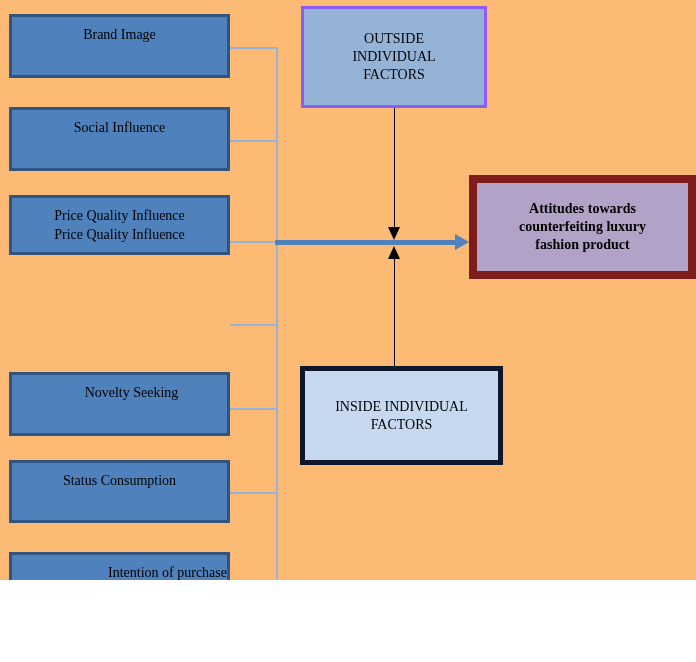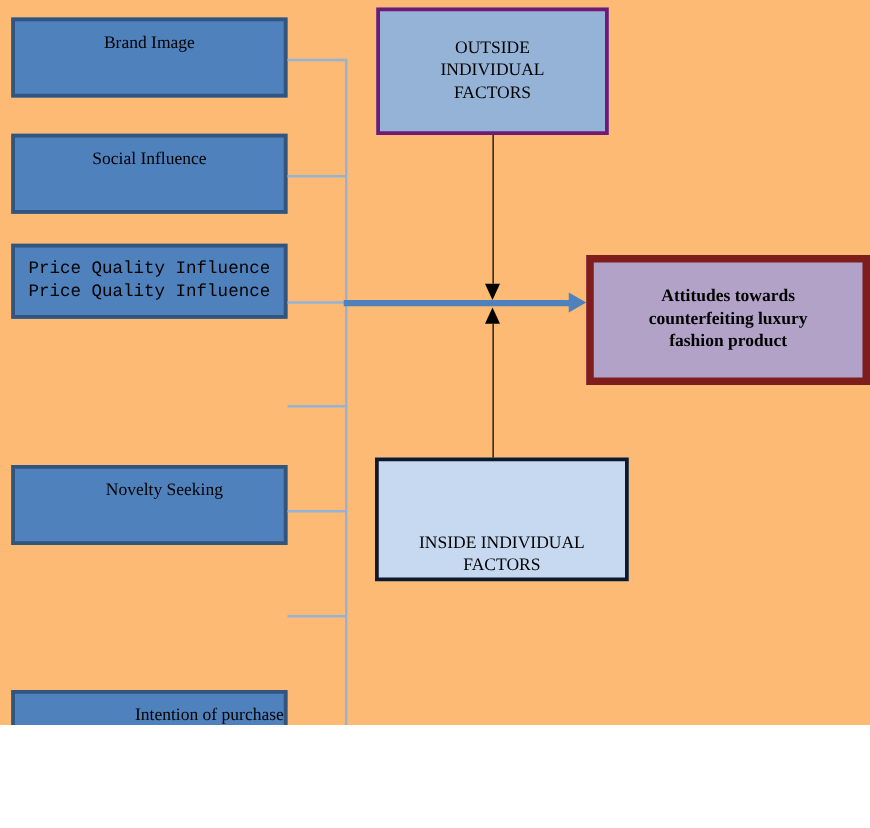--- a/index.html
+++ b/index.html
@@ -10,47 +10,47 @@
   .lbl{white-space:pre-line;}
   
   .lbox{
     position:absolute;left:9px;width:221px;box-sizing:border-box;
     background:#4F81BD;border:3px solid #31557F;
     display:flex;justify-content:center;align-items:flex-start;
     padding-top:8px;font-size:14px;line-height:19px;text-align:center;
   }
   .b1{top:14px;height:64px;}
   .b2{top:107px;height:64px;}
-  .b3{top:195px;height:60px;font-family:Liberation Mono, monospace;}
+  .b3{top:195px;height:60px;}
   .b4{top:295px;height:58px;}
   .b5{top:372px;height:64px;padding-left:24px;}
   .b6{top:460px;height:63px;}
   .b7{top:552px;height:101px;justify-content:flex-end;}
   
   .stub{position:absolute;left:230px;width:47px;height:2px;background:#95B3D7;}
   .s1{top:47px;}.s2{top:140px;}.s3{top:241px;}.s4{top:324px;}
   .s5{top:408px;}.s6{top:492px;}.s7{top:618px;}
   .vlight{position:absolute;left:276px;top:47px;width:2px;height:576px;background:#95B3D7;}
   
   .obox{
     position:absolute;left:301px;top:6px;width:186px;height:102px;box-sizing:border-box;
-    background:#95B3D7;border:3px solid #701a75;
+    background:#95B3D7;border:3px solid #8b5cf6;
     display:flex;align-items:center;justify-content:center;
     font-size:14px;line-height:18px;text-align:center;
   }
   .ibox{
     position:absolute;left:300px;top:366px;width:203px;height:99px;box-sizing:border-box;
-    background:#C6D9F1;border:3px solid #0f172a;
-    display:flex;align-items:flex-end;justify-content:center;
+    background:#C6D9F1;border:5px solid #0f172a;
+    display:flex;align-items:center;justify-content:center;
     font-size:14px;line-height:18px;text-align:center;
   }
   
   .outcome{
-    position:absolute;left:469px;top:204px;width:227px;height:104px;box-sizing:border-box;
-    background:#B2A2C7;border:6px solid #7f1d1d;
+    position:absolute;left:469px;top:175px;width:227px;height:104px;box-sizing:border-box;
+    background:#B2A2C7;border:8px solid #7f1d1d;
     display:flex;align-items:center;justify-content:center;
     font-size:14px;line-height:18px;text-align:center;font-weight:bold;
   }
   
   .blk-top{position:absolute;left:394px;top:108px;width:1px;height:119px;background:#000;}
   .blk-bottom{position:absolute;left:394px;top:259px;width:1px;height:107px;background:#000;}
   .ah-down{
     position:absolute;left:388px;top:227px;width:0;height:0;
     border-left:6px solid transparent;border-right:6px solid transparent;
     border-top:13px solid #000;
@@ -78,20 +78,23 @@
   </div>
   <div class="lbox b2">
     <span class="lbl">Social Influence</span>
   </div>
   <div class="lbox b3">
     <span class="lbl">Price Quality Influence
 Price Quality Influence</span>
   </div>
   <div class="lbox b5">
     <span class="lbl">Novelty Seeking</span>
+  </div>
+  <div class="lbox b6">
+    <span class="lbl">Status Consumption</span>
   </div>
   <div class="lbox b7">
     <span class="lbl">Intention of purchase
 counterfeiting luxury
 fashion products</span>
   </div>
 
   <div class="stub s1"></div>
   <div class="stub s2"></div>
   <div class="stub s3"></div>

